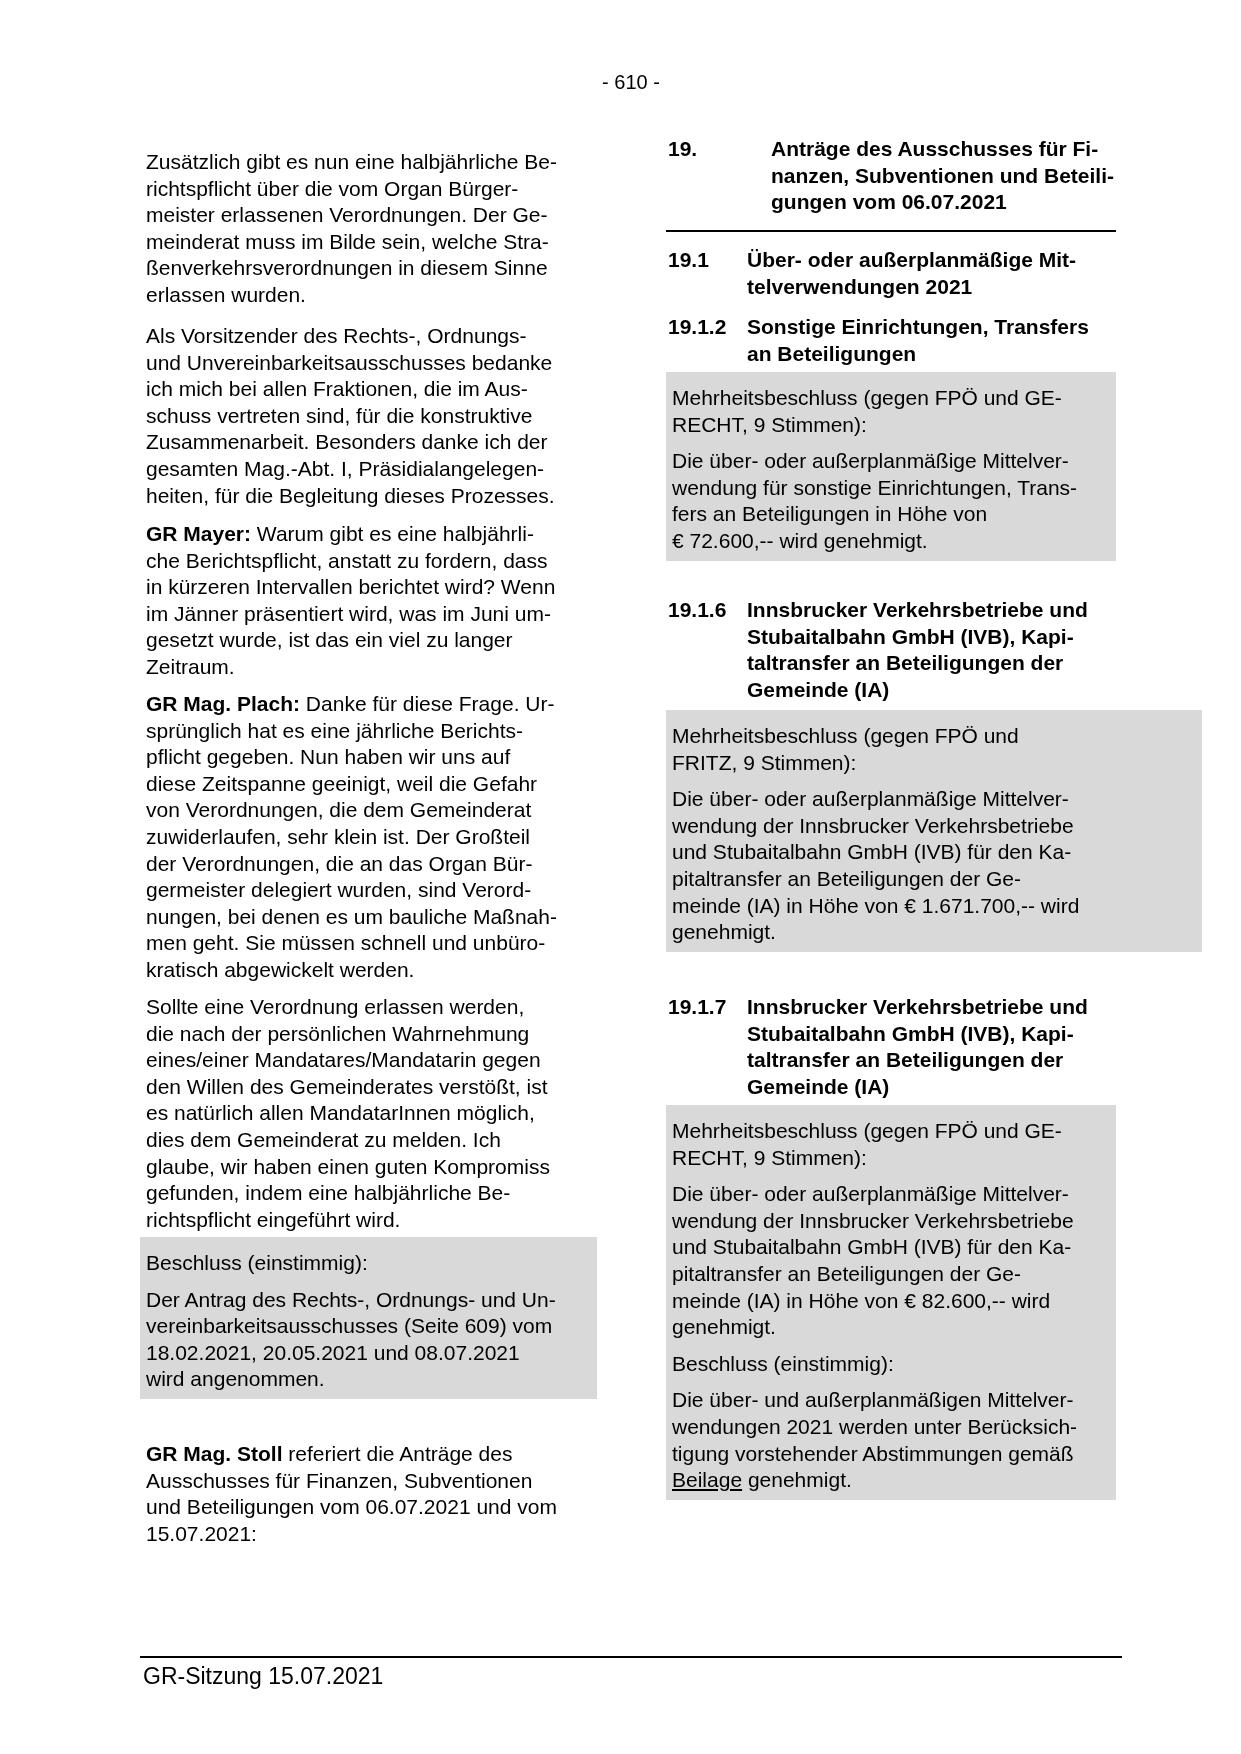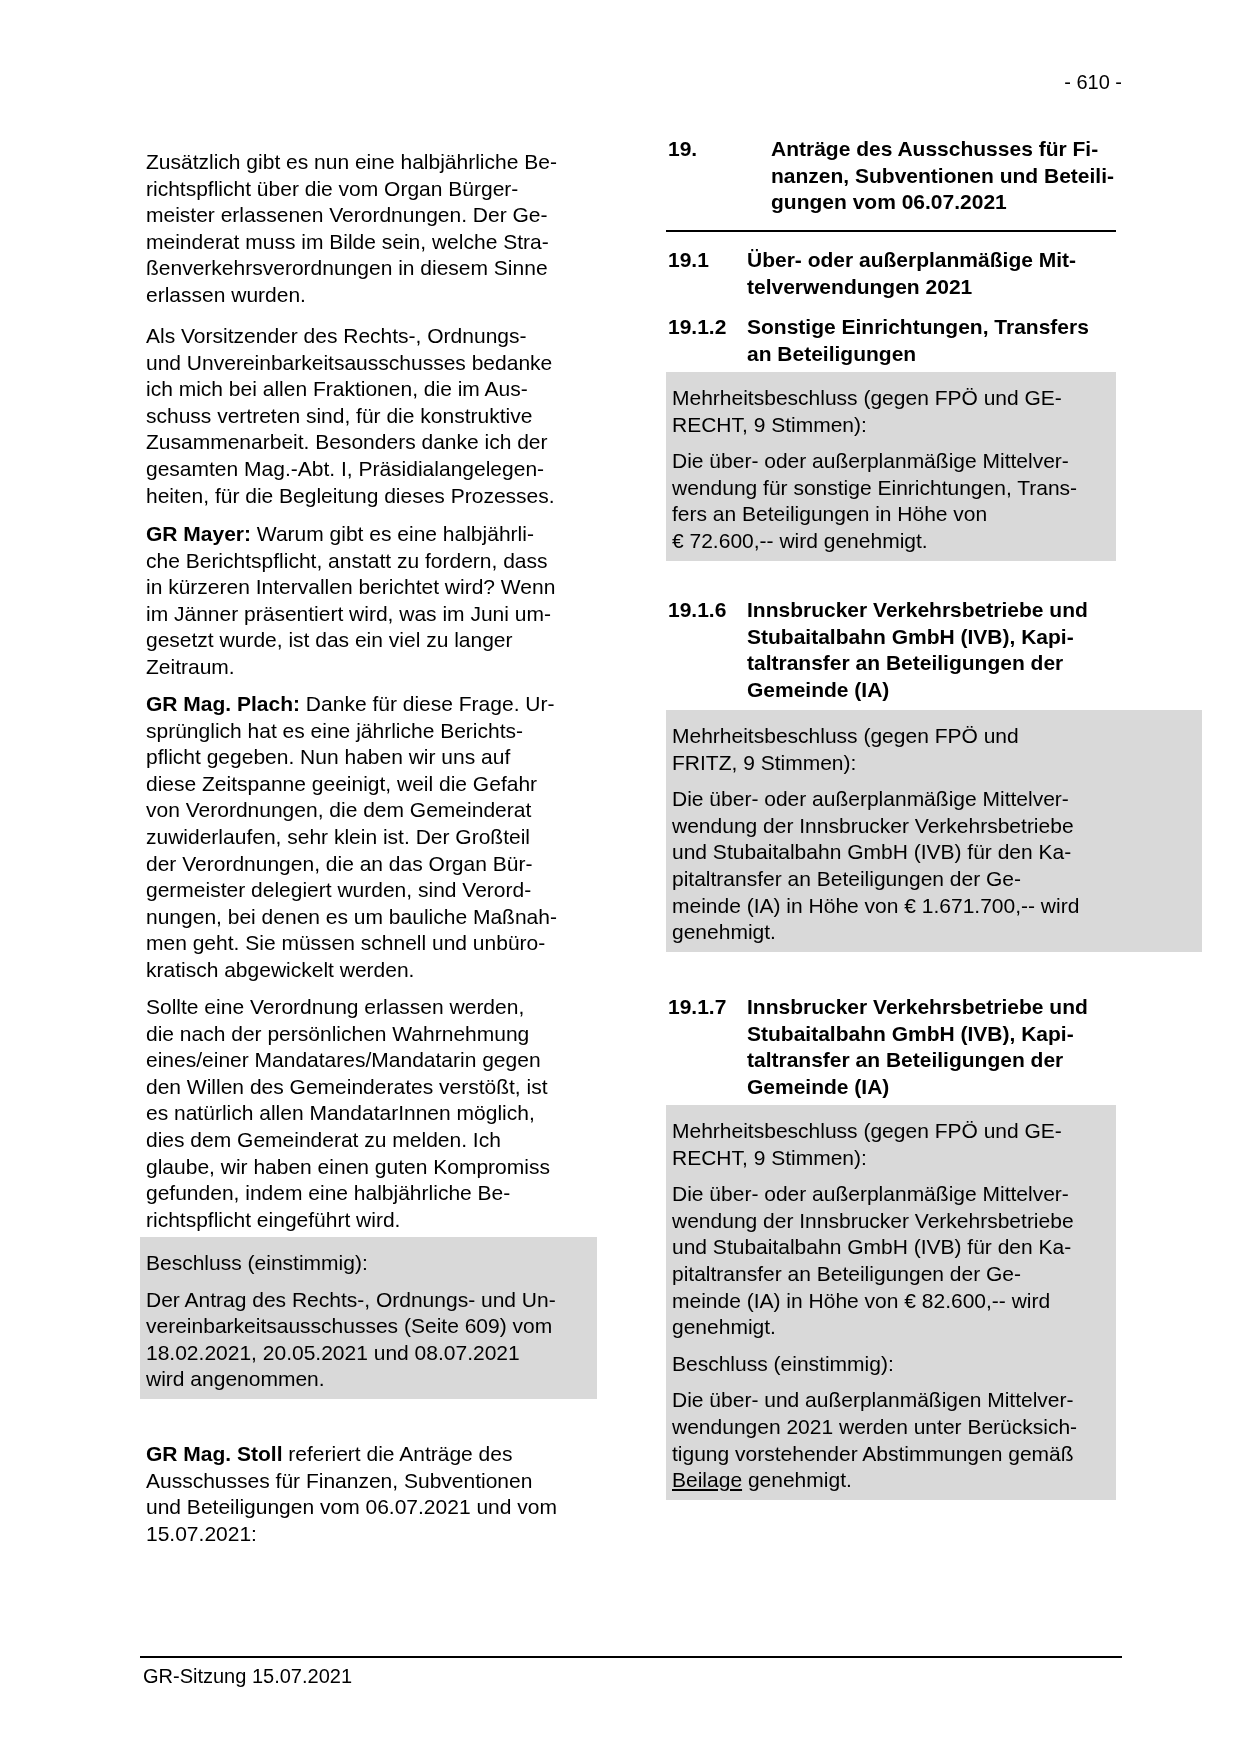--- a/index.html
+++ b/index.html
@@ -24,24 +24,24 @@
     background:var(--highlight-gray, #d9d9d9);
     padding:7px 8px 6px 6px;
     box-sizing:border-box;
   }
   .boxpara { margin:6px 0 10px 0; }
   .boxpara:last-child { margin-bottom:0; }
   .rule { position:absolute; height:2px; background:#000000; }
   .pagenum {
     position:absolute;
     left:140px; top:69px; width:982px;
-    text-align:right;
+    text-align:center;
     font-size:20px;
   }
-  .footer { position:absolute; left:143px; top:1663px; font-size:20px; }
+  .footer { position:absolute; left:143px; top:1663px; font-size:23px; }
   .underlined { text-decoration:underline; }
 </style>
 </head>
 <body>
 
 <div class="page">
 
   <div class="pagenum">- 610 -</div>
 
   <div class="block" style="left:146px; top:149px;">

